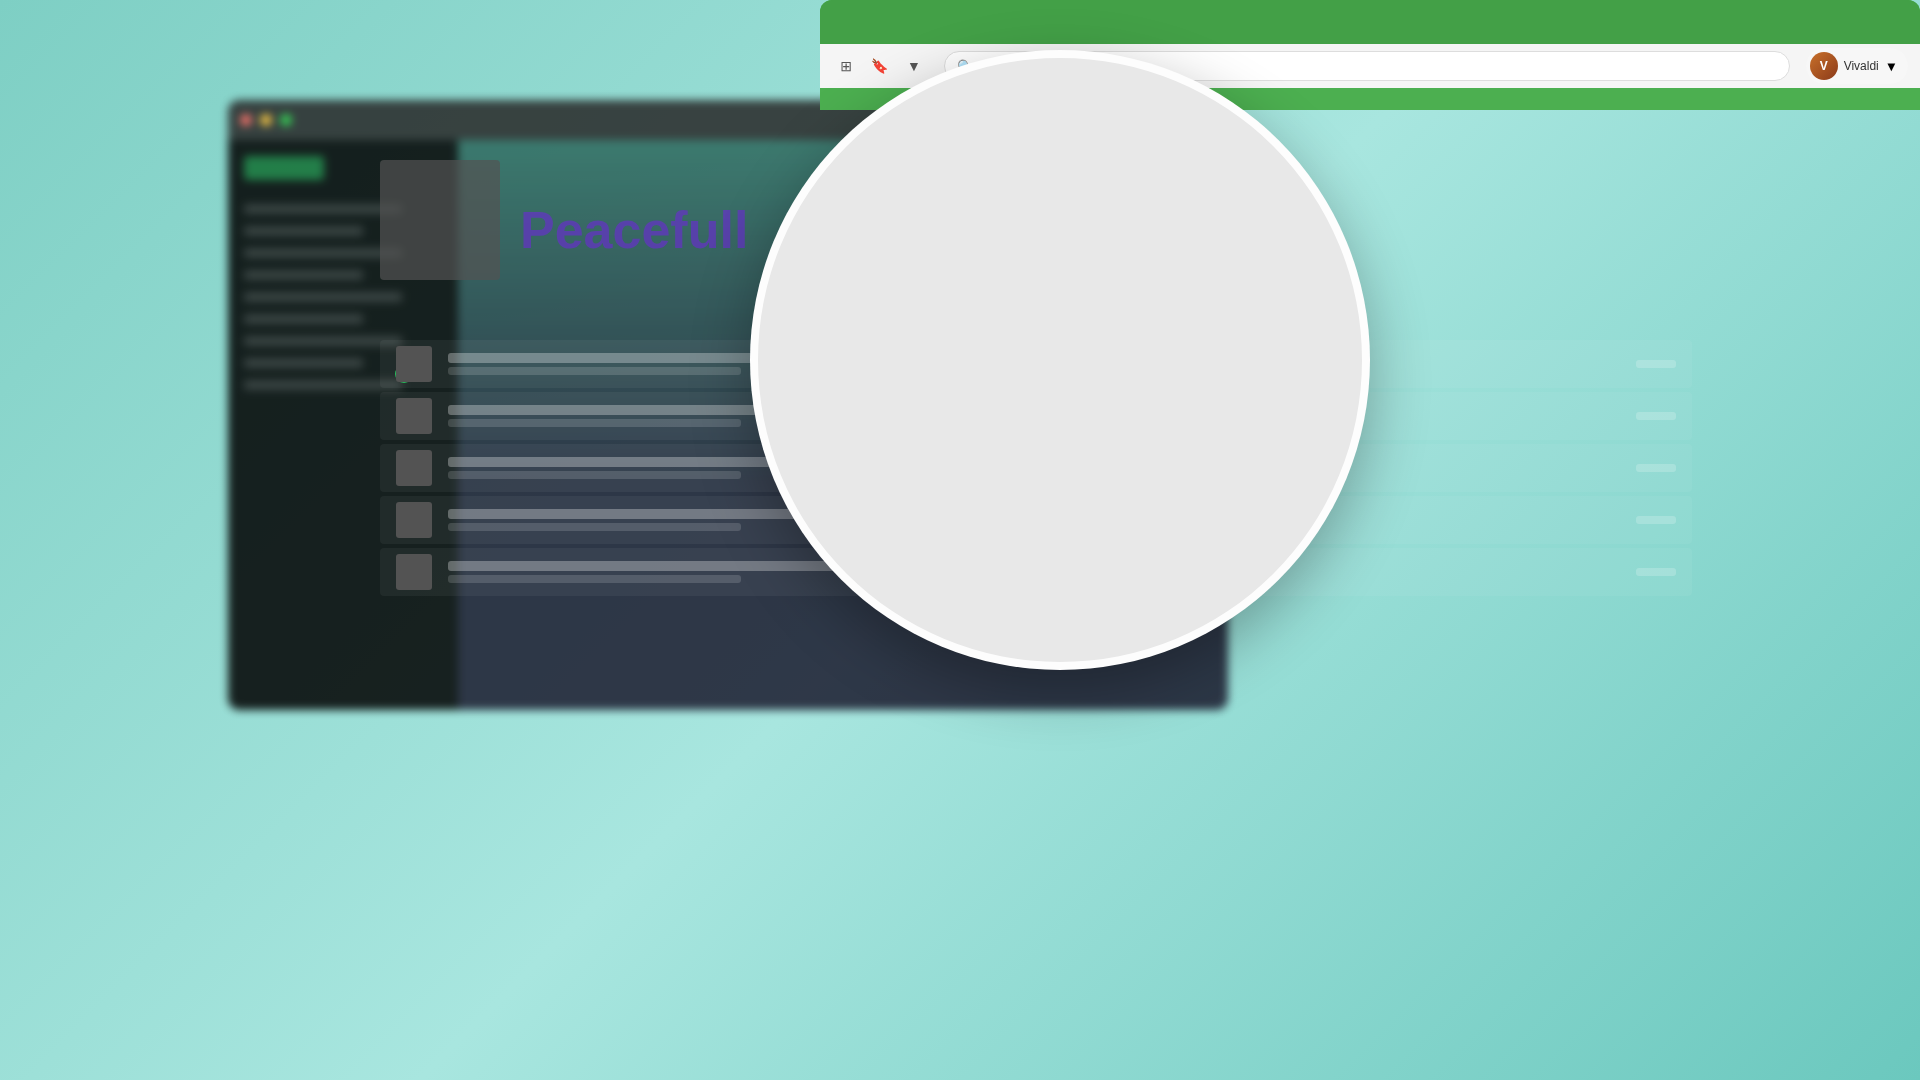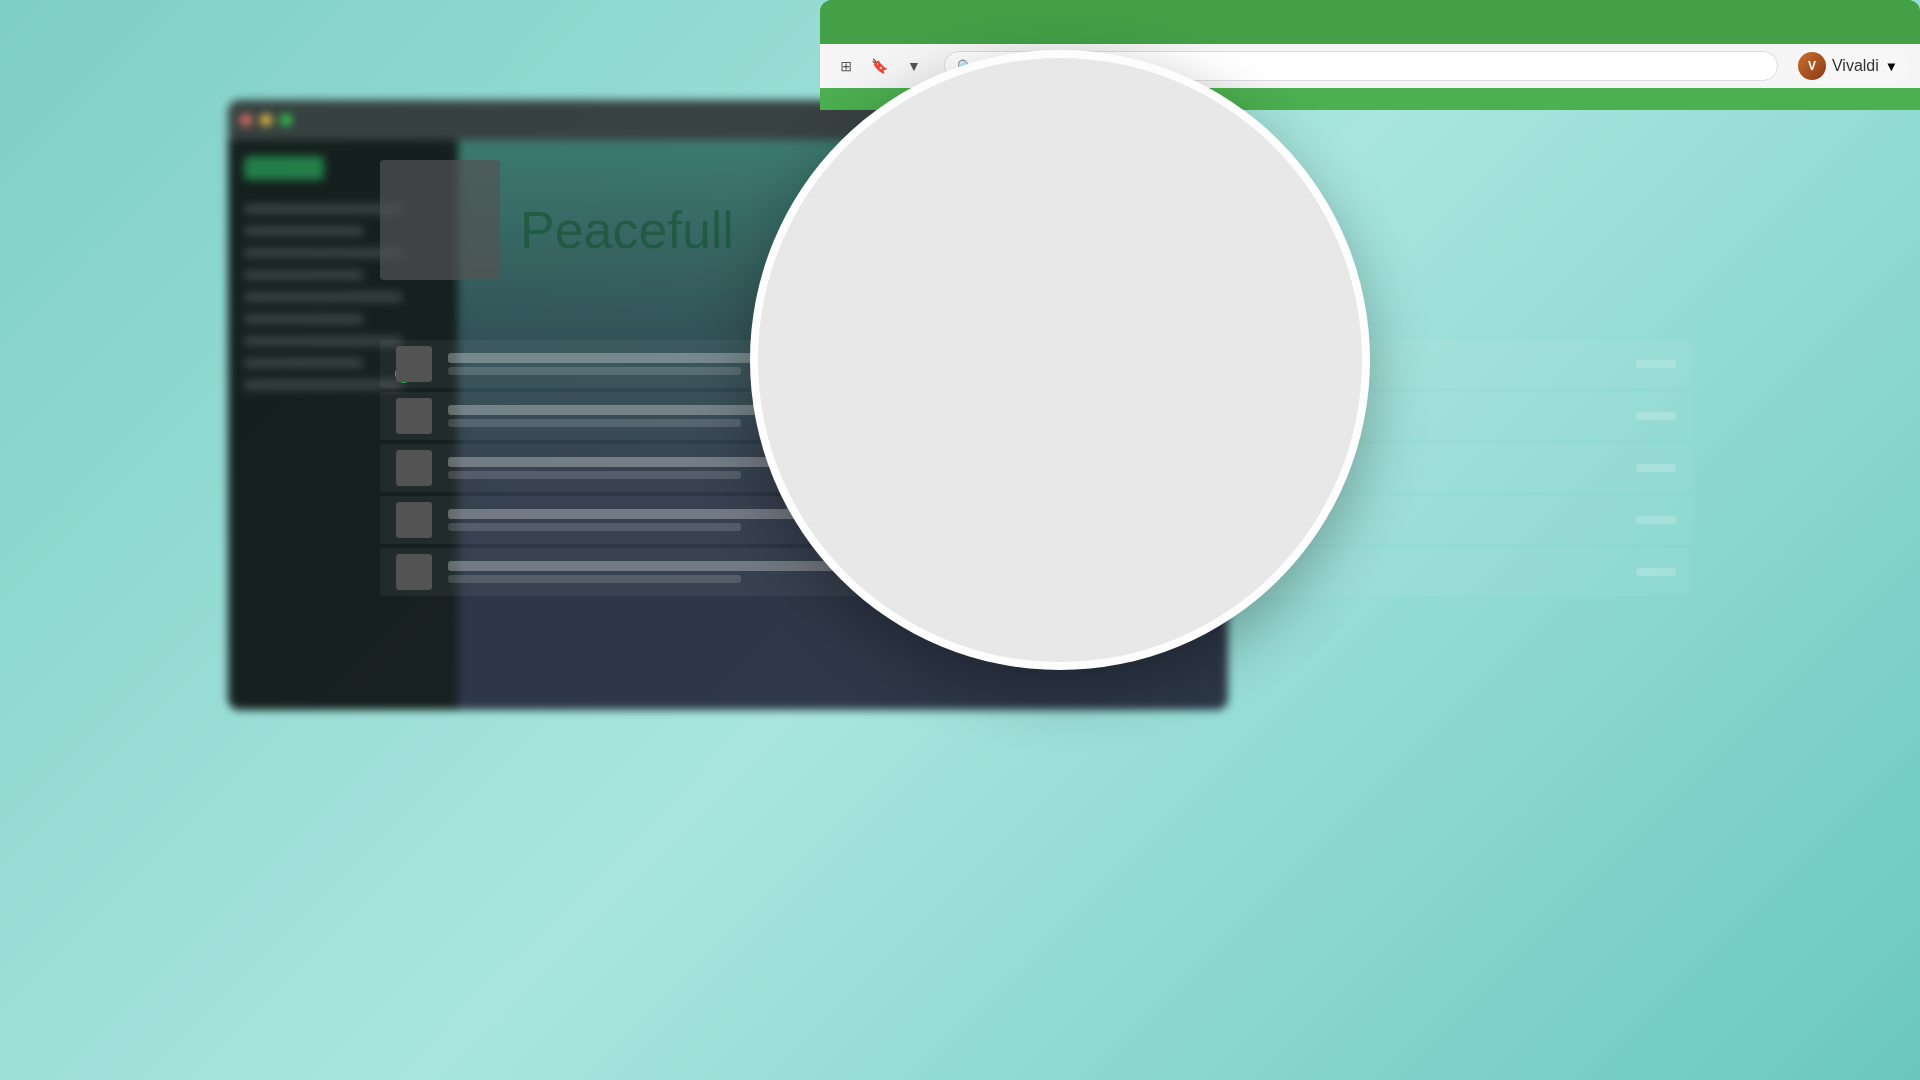--- a/index.html
+++ b/index.html
@@ -94,22 +94,22 @@
       top: 160px;
       left: 380px;
       opacity: 0.7;
     }
 
     .main-title-blur {
       position: absolute;
       top: 200px;
       left: 520px;
       font-size: 52px;
-      font-weight: 400;
-      color: #14532d;
+      font-weight: 700;
+      color: #6d28d9;
       opacity: 0.6;
     }
 
     .track-list-blur {
       position: absolute;
       top: 340px;
       left: 380px;
       right: 228px;
     }
 
@@ -260,21 +260,21 @@
       background: linear-gradient(135deg, #c8702a, #8b3a1a);
       display: flex;
       align-items: center;
       justify-content: center;
       color: white;
       font-size: 12px;
       font-weight: bold;
     }
 
     .vivaldi-name {
-      font-size: 16px;
+      font-size: 12px;
       font-weight: 500;
       color: #333;
     }
 
     
     .magnifier-circle {
       position: absolute;
       top: 50px;
       left: 750px;
       width: 620px;

